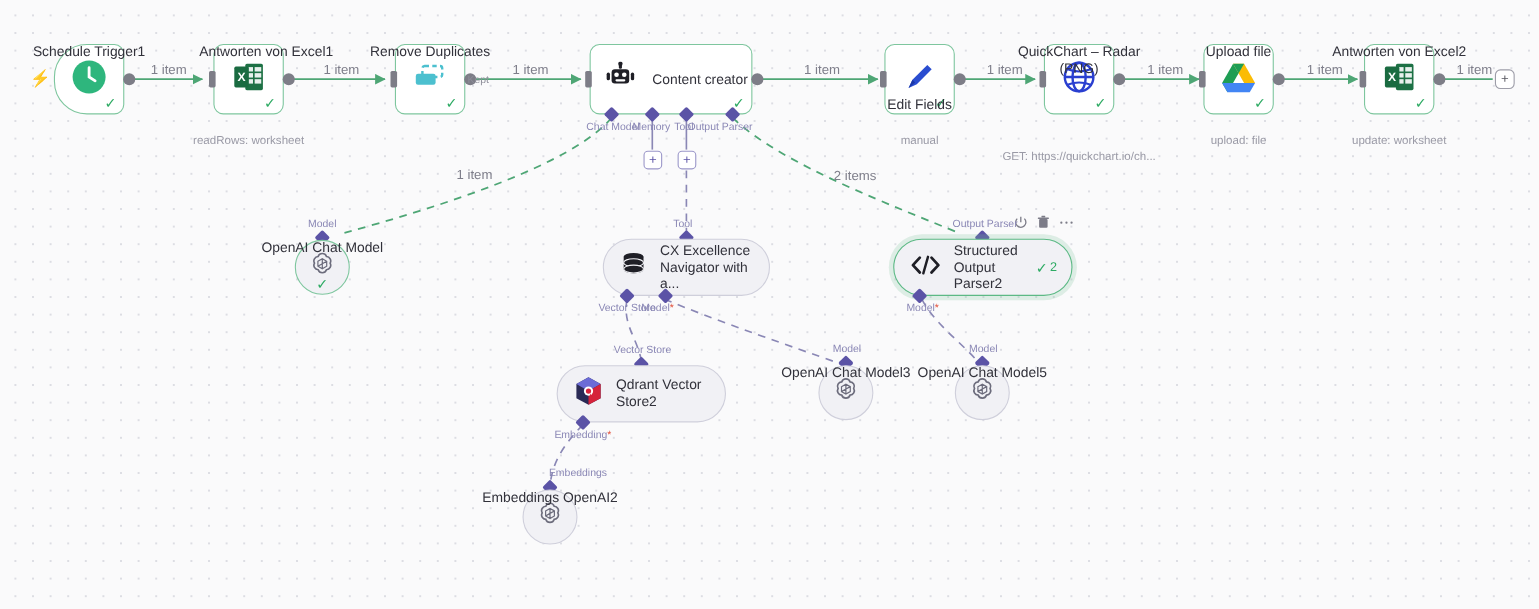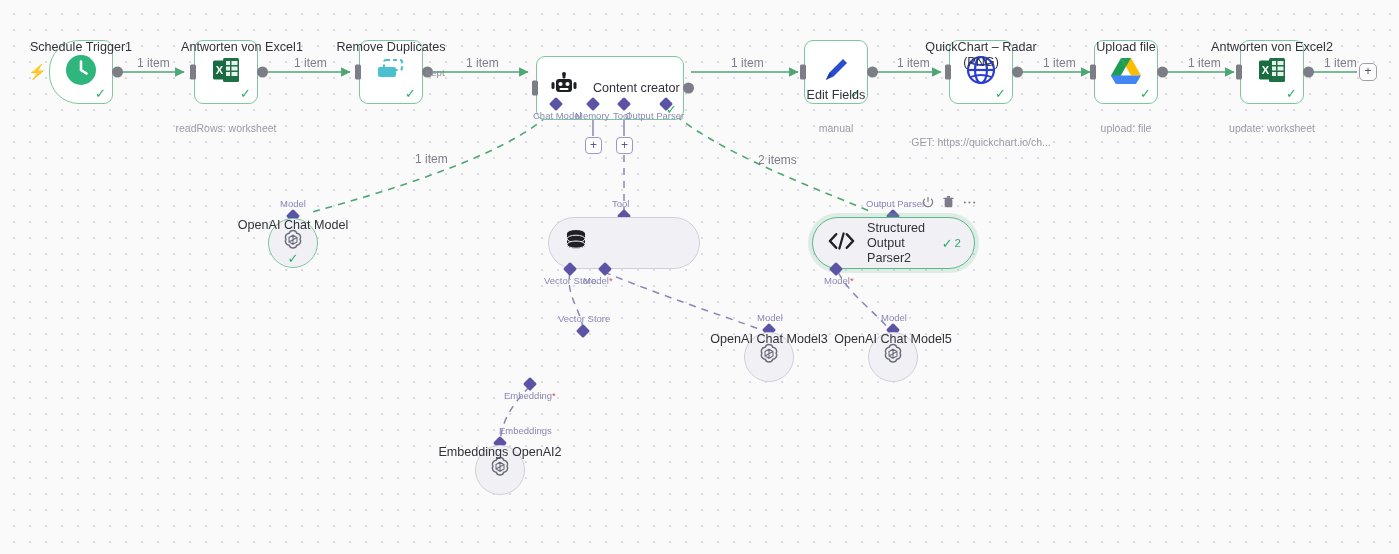--- a/index.html
+++ b/index.html
@@ -315,21 +315,21 @@
         <rect x="9" y="3" width="18" height="10" rx="2" fill="none" stroke="#4cc0cf" stroke-width="2.2" stroke-dasharray="4 3"></rect>
         <rect x="3" y="10" width="18" height="10" rx="2" fill="#4cc0cf"></rect>
       </svg>
     </span>
     <span class="node-check">✓</span>
     <span class="port-out"></span>
   </div>
   <div class="port-label" style="left:425px; top:67px;">Kept</div>
   <div class="node-title" style="left:391px; top:40px;">Remove Duplicates</div>
 
-  <div class="node wide" style="left:536px; top:56px;text-align:center;">
+  <div class="node wide" style="left:536px; top:40px;text-align:center;">
     <span class="port-in"></span>
     <span class="icon-glyph">
       <svg width="30" height="28" viewBox="0 0 30 28">
         <rect x="7" y="7" width="16" height="13" rx="3" fill="#1f1f26"></rect>
         <circle cx="11.5" cy="12" r="2.1" fill="#fff"></circle>
         <circle cx="18.5" cy="12" r="2.1" fill="#fff"></circle>
         <rect x="10.5" y="16" width="9" height="2" rx="1" fill="#fff"></rect>
         <rect x="13.6" y="2" width="2.8" height="4.5" rx="1.2" fill="#1f1f26"></rect>
         <circle cx="15" cy="2" r="2" fill="#1f1f26"></circle>
         <rect x="2.5" y="10" width="3" height="7" rx="1.5" fill="#1f1f26"></rect>
@@ -451,20 +451,21 @@
   <div class="subnode pill" style="left:548px; top:217px; width:152px;">
     <span class="icon-glyph">
       <svg width="24" height="26" viewBox="0 0 24 26">
         <ellipse cx="12" cy="5.5" rx="9" ry="3.6" fill="#1f1f26"></ellipse>
         <path d="M3 5.5 v5 a9 3.6 0 0 0 18 0 v-5" fill="#1f1f26"></path>
         <path d="M3 12 v5 a9 3.6 0 0 0 18 0 v-5" fill="#1f1f26"></path>
         <ellipse cx="12" cy="10.8" rx="9" ry="3.6" fill="#1f1f26" stroke="#f1f1f5" stroke-width="1"></ellipse>
         <ellipse cx="12" cy="16.6" rx="9" ry="3.6" fill="#1f1f26" stroke="#f1f1f5" stroke-width="1"></ellipse>
       </svg>
     </span>
+    <span class="sub-title" style="width:96px;">CX Excellence Navigator with a...</span>
   </div>
   <div class="sub-label" style="left:612px; top:198px;">Tool</div>
   <div class="diamond" style="left:565px; top:264px;"></div>
   <div class="sub-label" style="left:544px; top:275px;">Vector Store</div>
   <div class="diamond" style="left:600px; top:264px;"></div>
   <div class="sub-label" style="left:583px; top:275px;">
     <span>Model</span><span class="req-star">*</span>
   </div>
 
   <div class="node-toolbar" style="left:922px; top:196px;">
@@ -504,20 +505,33 @@
       ✓<b>2</b>
     </span>
   </div>
   <div class="diamond" style="left:831px; top:264px;"></div>
   <div class="sub-label" style="left:824px; top:275px;">
     <span>Model</span><span class="req-star">*</span>
   </div>
 
   <div class="diamond" style="left:578px; top:326px;"></div>
   <div class="sub-label" style="left:558px; top:313px;">Vector Store</div>
+  <div class="subnode pill" style="left:506px; top:332px; width:154px;">
+    <span class="icon-glyph">
+      <svg width="26" height="28" viewBox="0 0 26 28">
+        <path d="M13 1 L24 7 L24 20 L13 26 L2 20 L2 7 Z" fill="#2a2a55"></path>
+        <path d="M13 1 L24 7 L13 13.5 L2 7 Z" fill="#6b6bd6"></path>
+        <path d="M13 13.5 L24 7 L24 20 L13 26 Z" fill="#d6233a"></path>
+        <circle cx="13" cy="13.5" r="4.2" fill="#fff"></circle>
+        <circle cx="13" cy="13.5" r="2.4" fill="#d6233a"></circle>
+        <path d="M14.6 15.6 L17 20.5 L14 21.5 Z" fill="#d6233a"></path>
+      </svg>
+    </span>
+    <span class="sub-title" style="width:96px;">Qdrant Vector Store2</span>
+  </div>
   <div class="diamond" style="left:525px; top:379px;"></div>
   <div class="sub-label" style="left:504px; top:390px;">
     <span>Embedding</span><span class="req-star">*</span>
   </div>
 
   <div class="diamond" style="left:764px; top:325px;"></div>
   <div class="sub-label" style="left:757px; top:312px;">Model</div>
   <div class="subnode circle" style="left:744px; top:332px;">
     <span class="icon-glyph">
       <svg width="26" height="26" viewBox="0 0 26 26">

